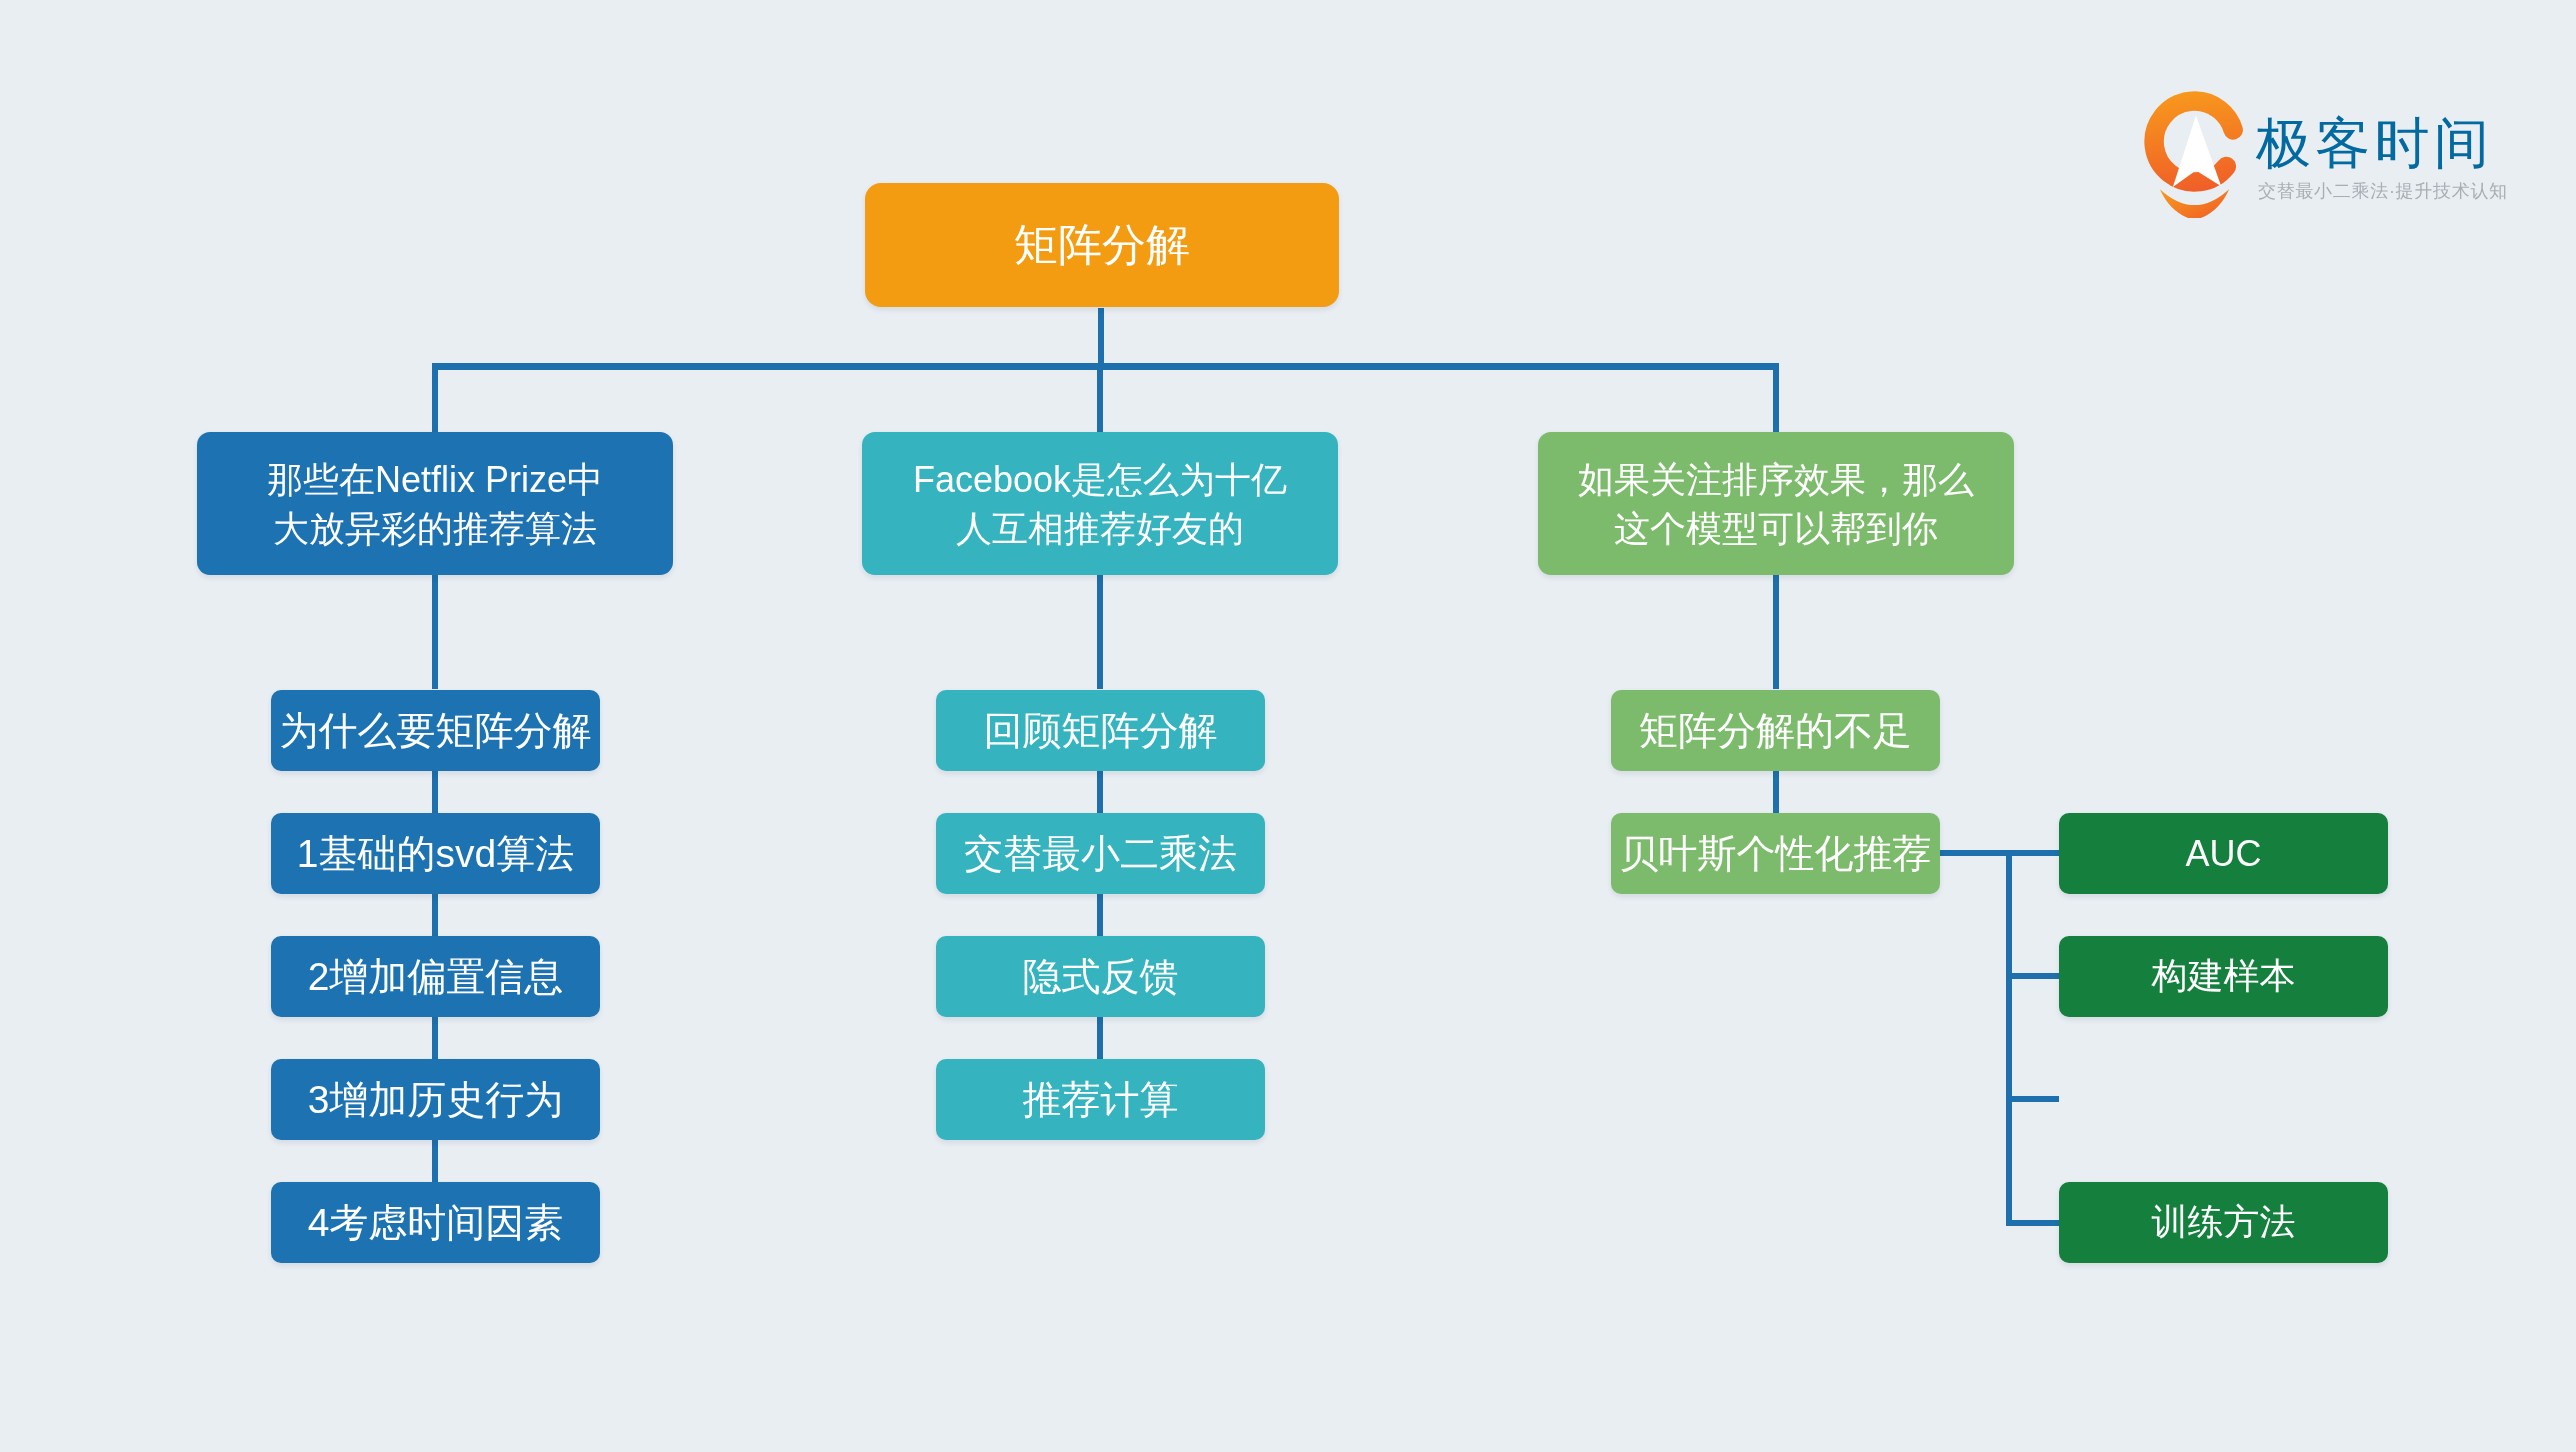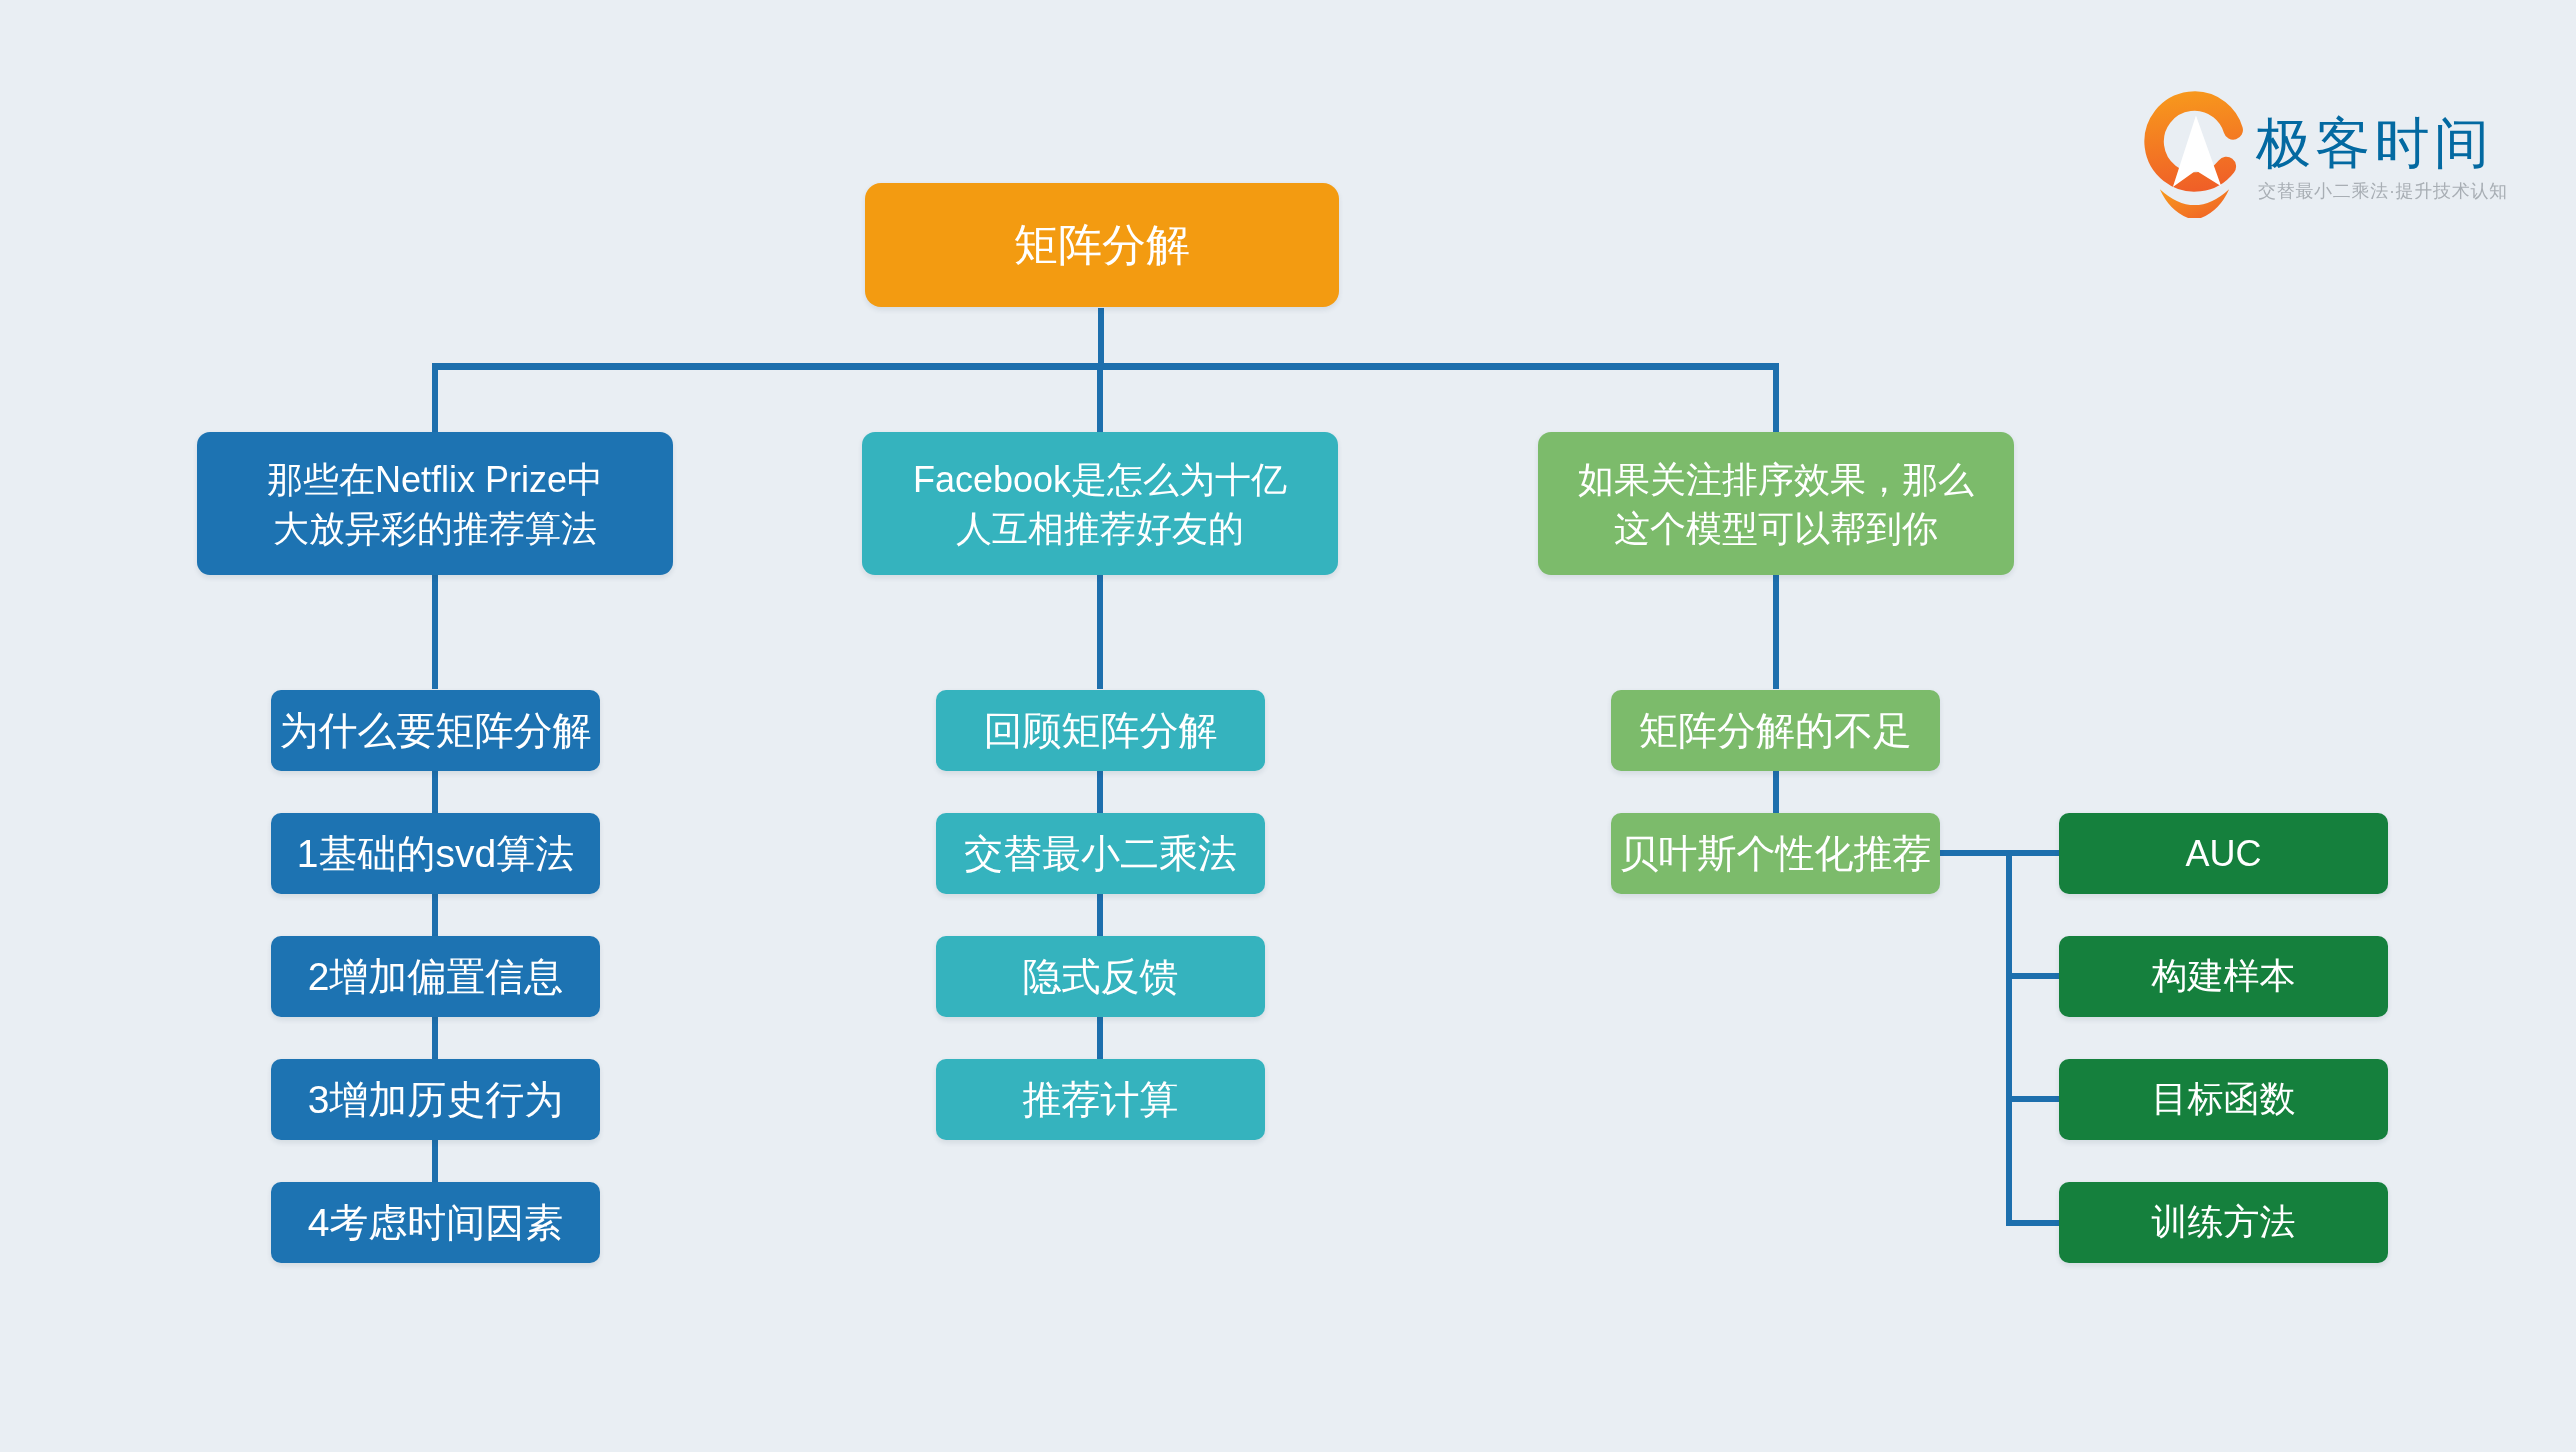--- a/index.html
+++ b/index.html
@@ -93,21 +93,20 @@
   <div class="node sub colM r1">回顾矩阵分解</div>
   <div class="node sub colM r2">交替最小二乘法</div>
   <div class="node sub colM r3">隐式反馈</div>
   <div class="node sub colM r4">推荐计算</div>
 
   <div class="node sub colG r1">矩阵分解的不足</div>
   <div class="node sub colG r2">贝叶斯个性化推荐</div>
 
   <div class="node leaf r2">AUC</div>
   <div class="node leaf r3">构建样本</div>
-  <div class="node leaf r4">目标函数</div>
   <div class="node leaf r5">训练方法</div>
 
   <div>
     <svg style="position:absolute;left:2140px;top:91px;" width="109" height="127" viewBox="0 0 150 176">
       <defs>
         <linearGradient id="og" x1="0" y1="0" x2="1" y2="1">
           <stop offset="0" stop-color="#f89c1c"></stop>
           <stop offset="1" stop-color="#ef5a28"></stop>
         </linearGradient>
       </defs>

